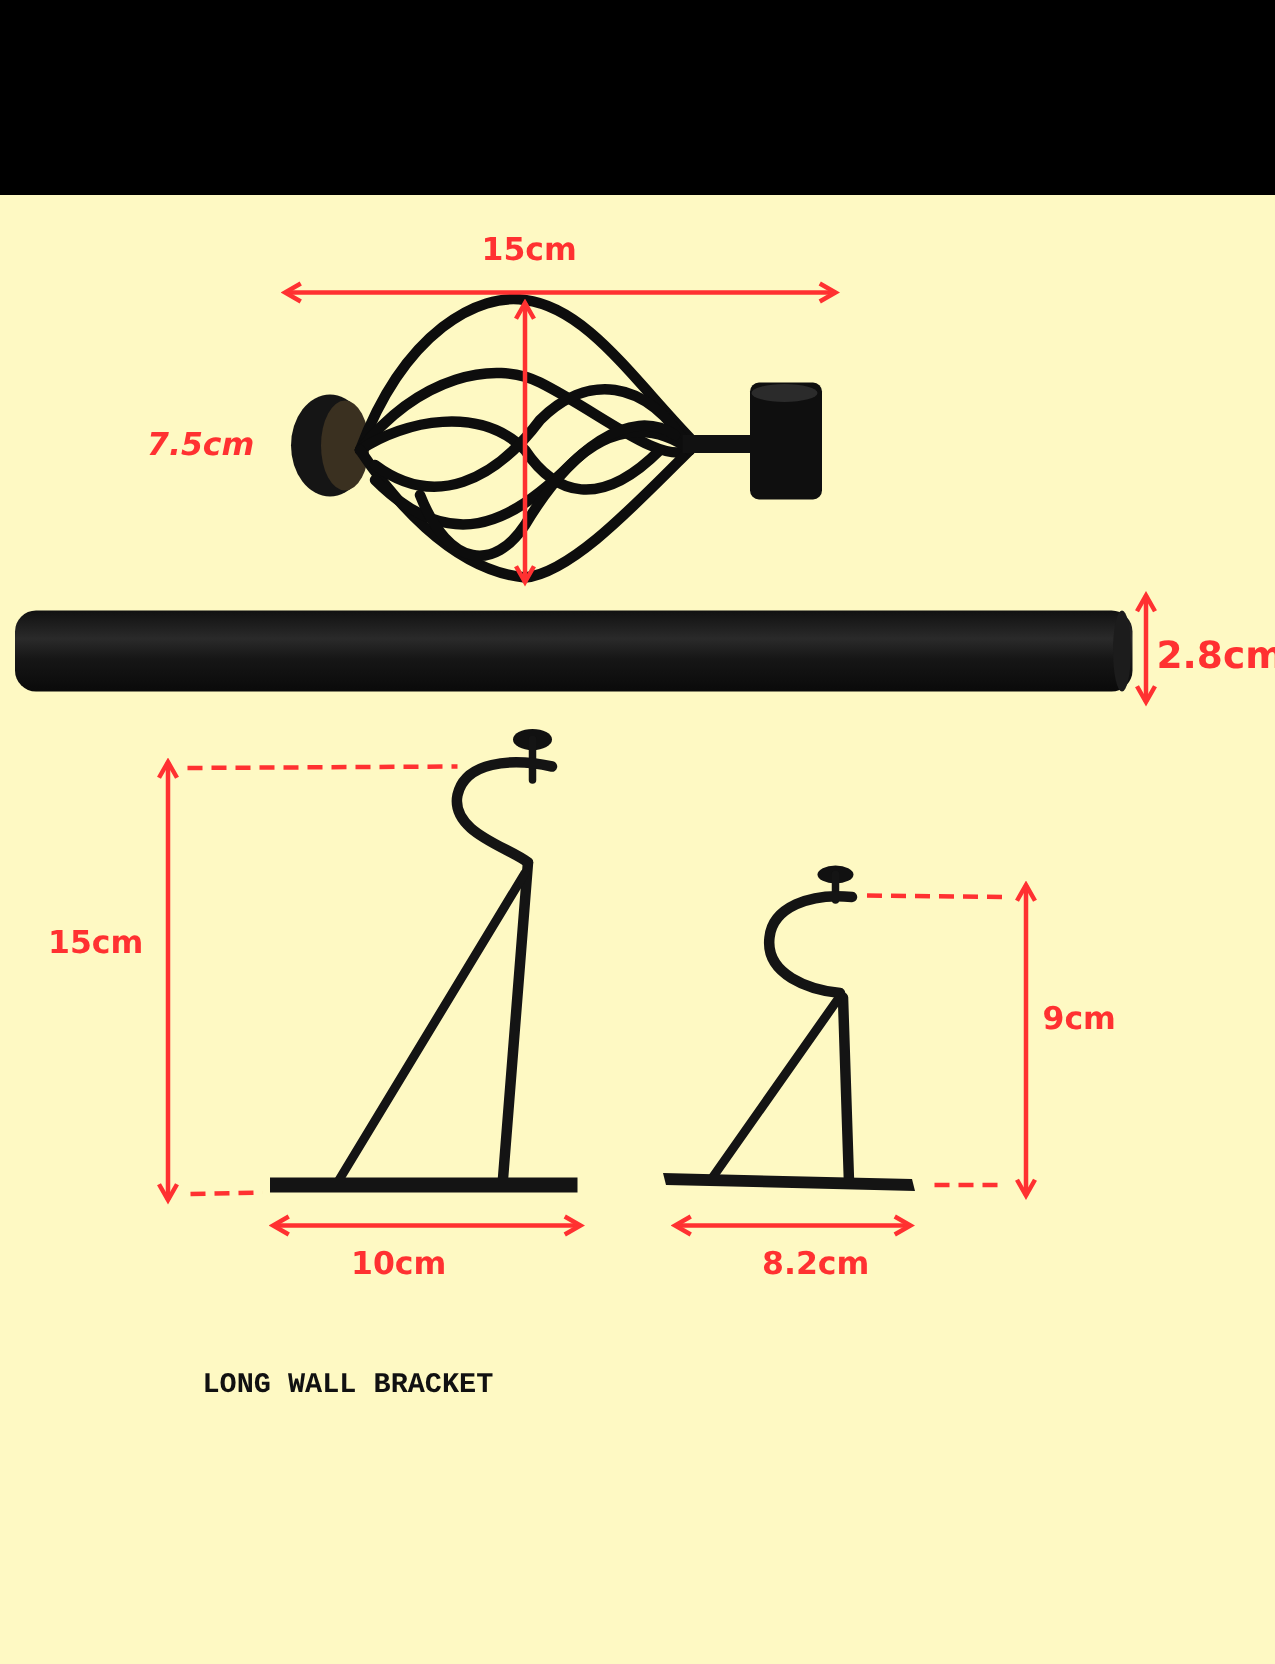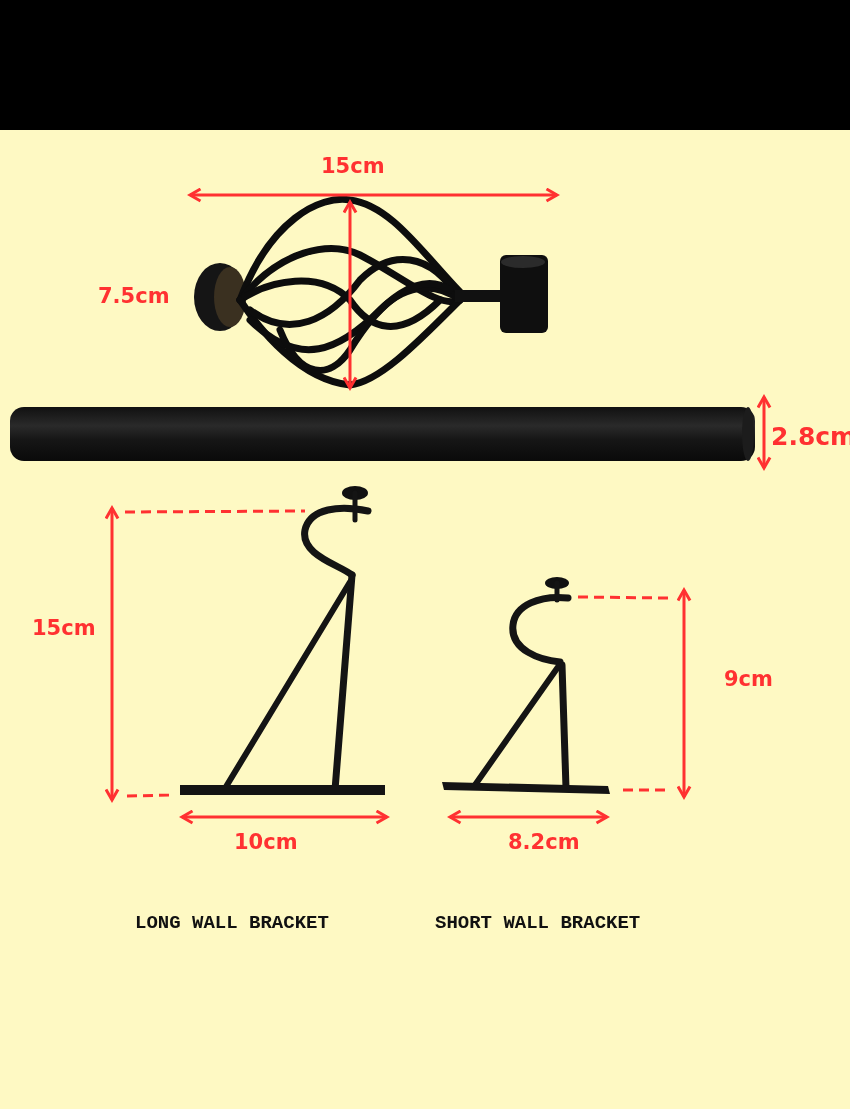--- a/index.html
+++ b/index.html
@@ -73,22 +73,21 @@
       <line x1="558" y1="667" x2="475" y2="785" stroke-width="6"></line>
       <polygon points="442,782 608,786 610,794 444,790" fill="#141414" stroke="none"></polygon>
     </g>
     <line x1="684" y1="590" x2="684" y2="797" stroke="#ff3131" stroke-width="3" marker-start="url(#ah)" marker-end="url(#ah)"></line>
     <line x1="578" y1="597" x2="668" y2="598" stroke="#ff3131" stroke-width="3" stroke-dasharray="10,6"></line>
     <line x1="623" y1="790" x2="670" y2="790" stroke="#ff3131" stroke-width="3" stroke-dasharray="10,6"></line>
     <line x1="450" y1="817" x2="607" y2="817" stroke="#ff3131" stroke-width="3" marker-start="url(#ah)" marker-end="url(#ah)"></line>
   </svg>
 
   <div class="dim-label" style="left:321px; top:24px;">15cm</div>
-  <div class="dim-label" style="left:98px; top:154px;">7.5cm</div>
+  <div class="dim-label" style="left:98px; top:154px;font-style:italic;">7.5cm</div>
   <div class="dim-label" style="left:771px; top:292px; font-size:25px;">2.8cm</div>
   <div class="dim-label" style="left:32px; top:486px;">15cm</div>
   <div class="dim-label" style="left:234px; top:700px;">10cm</div>
-  <div class="dim-label" style="left:695px; top:537px;margin-left:29px;">9cm</div>
+  <div class="dim-label" style="left:695px; top:537px;">9cm</div>
   <div class="dim-label" style="left:508px; top:700px;">8.2cm</div>
 
   <div class="caption" style="left:135px; top:782px;">LONG WALL BRACKET</div>
-  <div class="caption" style="left:435px; top:782px;">SHORT WALL BRACKET</div>
 </div>
 
 </body></html>

